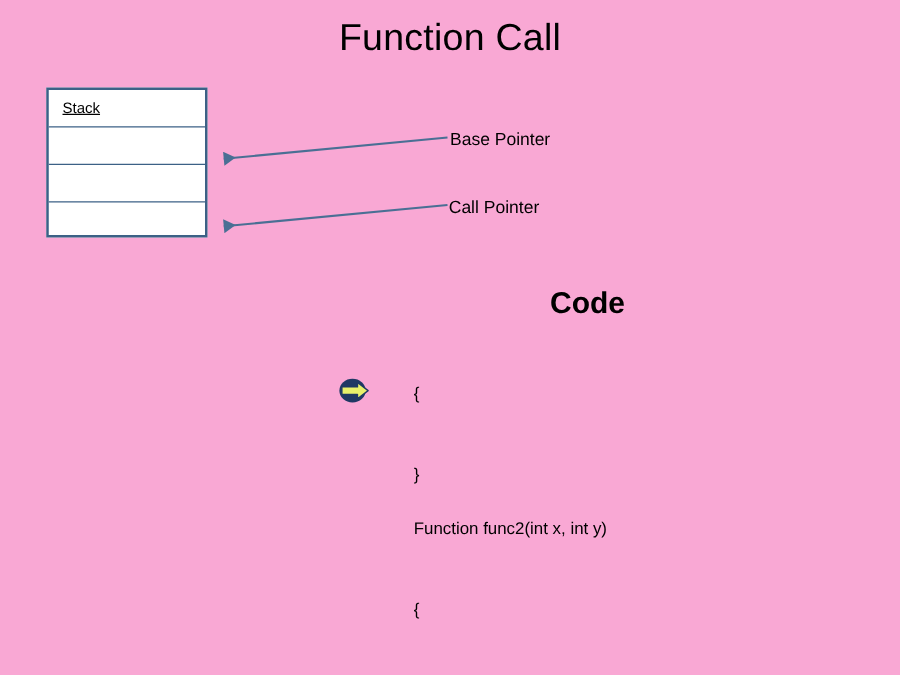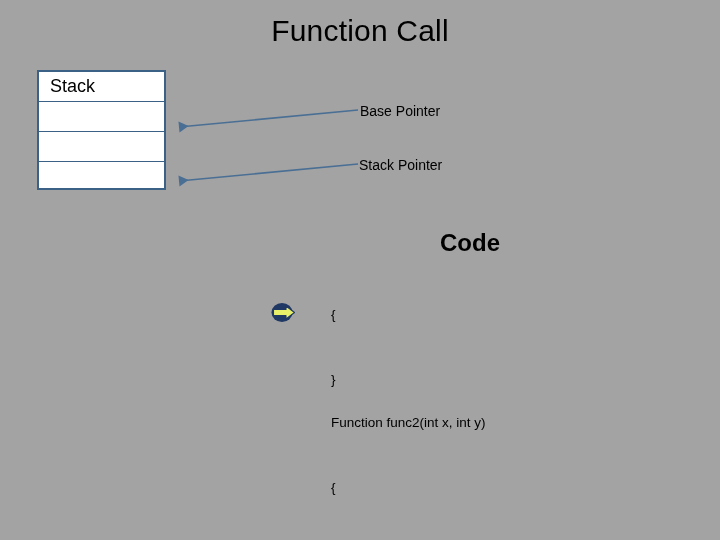--- a/index.html
+++ b/index.html
@@ -12,21 +12,21 @@
     height: 540px;
     background: #ffffff;
     font-family: "Liberation Sans", sans-serif;
     color: #000000;
     overflow: hidden;
   }
   .slide {
     position: relative;
     width: 720px;
     height: 540px;
-    background: #a3a3a3;
+    background: #f9a8d4;
   }
 
   
   .slide-title {
     position: absolute;
     left: 0;
     top: 14px;
     width: 720px;
     text-align: center;
     font-size: 30px;
@@ -57,24 +57,25 @@
   }
   .stack-cell.r0 { top: 0px; }
   .stack-cell.r1 { top: 30px; }
   .stack-cell.r2 { top: 60px; }
   .stack-cell.r3 { top: 90px; border-bottom: none; }
 
   .stack-label {
     position: absolute;
     left: 11px;
     top: 6px;
-    font-size: 18px;
+    font-size: 12px;
     line-height: 16px;
     color: #000000;
     white-space: nowrap;
+    text-decoration: underline;
   }
 
   
   .connectors {
     position: absolute;
     left: 0;
     top: 0;
     width: 720px;
     height: 540px;
     pointer-events: none;
@@ -144,21 +145,21 @@
     <defs>
       <marker id="arrowLeft" markerWidth="7" markerHeight="7" refX="6" refY="3.5" orient="auto" markerUnits="strokeWidth">
         <path d="M6,0 L0,3.5 L6,7 z" fill="#4a6f94"></path>
       </marker>
     </defs>
     <line x1="358" y1="110" x2="179" y2="127" stroke="#4a6f94" stroke-width="1.6" marker-end="url(#arrowLeft)"></line>
     <line x1="358" y1="164" x2="179" y2="181" stroke="#4a6f94" stroke-width="1.6" marker-end="url(#arrowLeft)"></line>
   </svg>
 
   <div class="ptr-label ptr-base">Base Pointer</div>
-  <div class="ptr-label ptr-stack">Stack Pointer</div>
+  <div class="ptr-label ptr-stack">Call Pointer</div>
 
   <div class="code-heading">Code</div>
 
   <svg class="exec-marker" viewBox="0 0 25 23">
     <ellipse cx="11" cy="11.5" rx="10.5" ry="9.5" fill="#1f3864"></ellipse>
     <path d="M2.5,8.5 L15,8.5 L15,5 L23.5,11.5 L15,18 L15,14.5 L2.5,14.5 Z" fill="#e8f06a" stroke="#1f3864" stroke-width="1.1" stroke-linejoin="round"></path>
   </svg>
 
   <div class="code-block func1">
     <span class="code-line">{</span>

